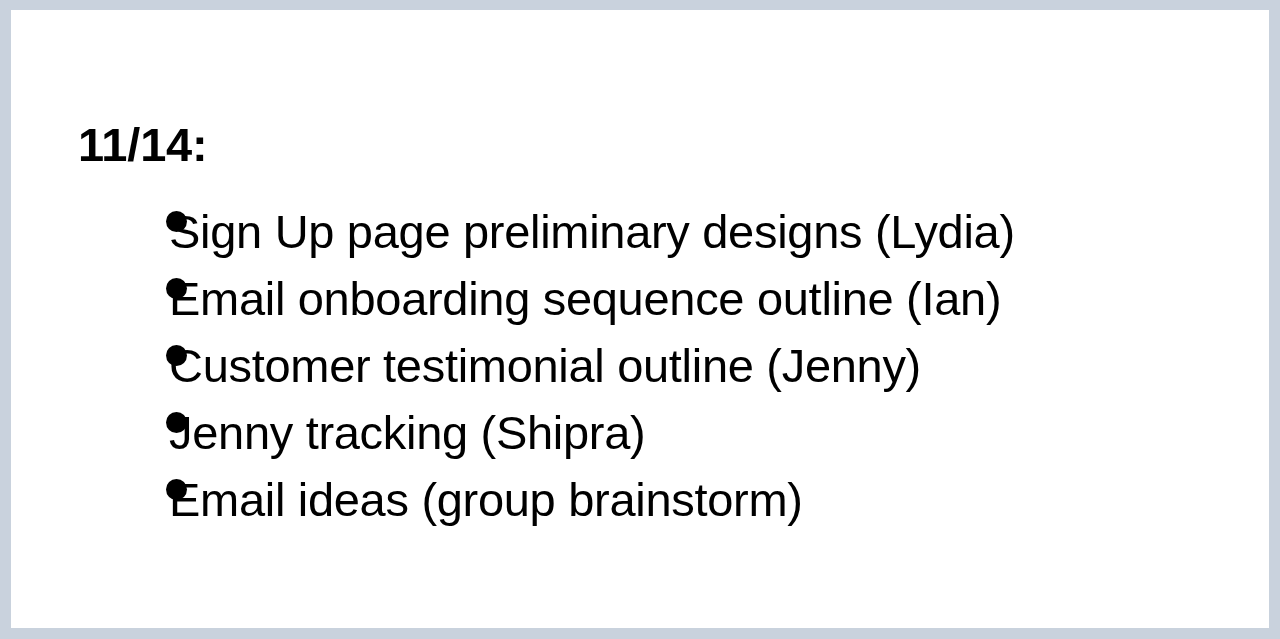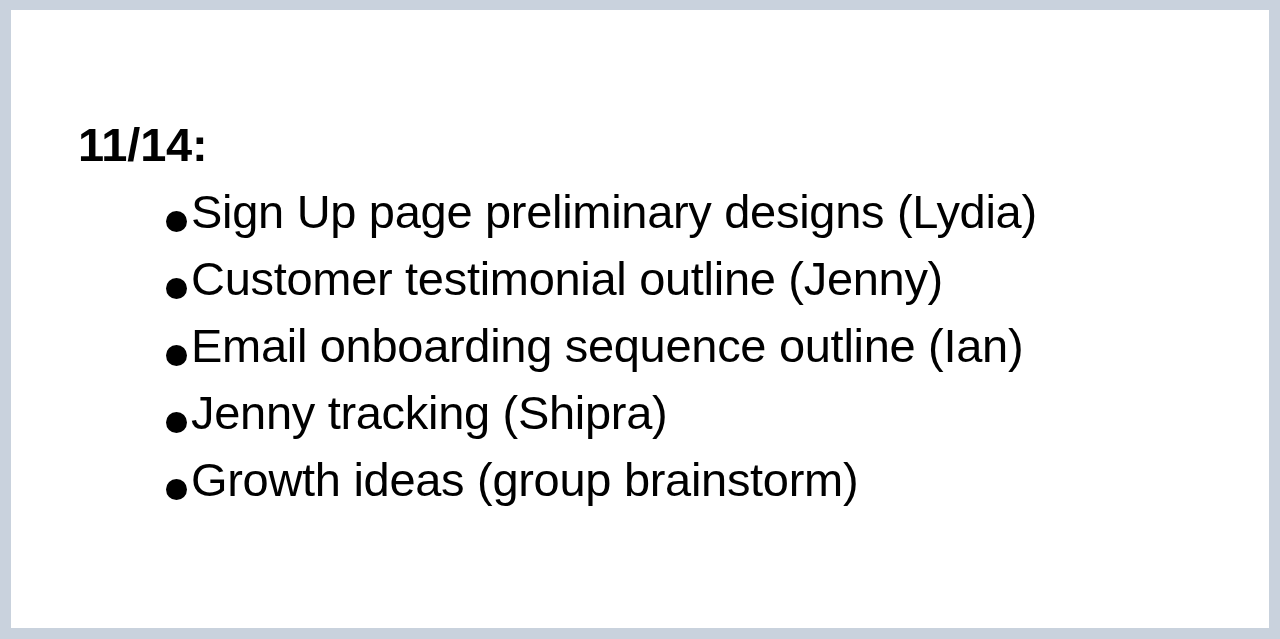--- a/index.html
+++ b/index.html
@@ -70,22 +70,22 @@
     width: 100%;
     list-style: none;
     margin: 0;
     padding: 0;
   }
 
   .bullet-row {
     position: relative;
     height: 67px;
     display: flex;
-    align-items: flex-start;
-    padding-left: 93px;
+    align-items: flex-end;
+    padding-left: 71px;
     box-sizing: border-box;
   }
 
   .bullet-marker {
     position: absolute;
     left: 155px;
     top: 50%;
     width: 21px;
     height: 21px;
     margin-top: -10.5px;
@@ -117,35 +117,35 @@
 
       <ul id="bullet-list">
 
         <li class="bullet-row">
           <span class="bullet-marker"></span>
           <span class="bullet-label">Sign Up page preliminary designs (Lydia)</span>
         </li>
 
         <li class="bullet-row">
           <span class="bullet-marker"></span>
-          <span class="bullet-label">Customer testimonial outline (Jenny)</span>
+          <span class="bullet-label">Email onboarding sequence outline (Ian)</span>
         </li>
 
         <li class="bullet-row">
           <span class="bullet-marker"></span>
-          <span class="bullet-label">Email onboarding sequence outline (Ian)</span>
+          <span class="bullet-label">Customer testimonial outline (Jenny)</span>
         </li>
 
         <li class="bullet-row">
           <span class="bullet-marker"></span>
           <span class="bullet-label">Jenny tracking (Shipra)</span>
         </li>
 
         <li class="bullet-row">
           <span class="bullet-marker"></span>
-          <span class="bullet-label">Growth ideas (group brainstorm)</span>
+          <span class="bullet-label">Email ideas (group brainstorm)</span>
         </li>
 
       </ul>
 
     </div>
   </div>
 </div>
 
 </body></html>

